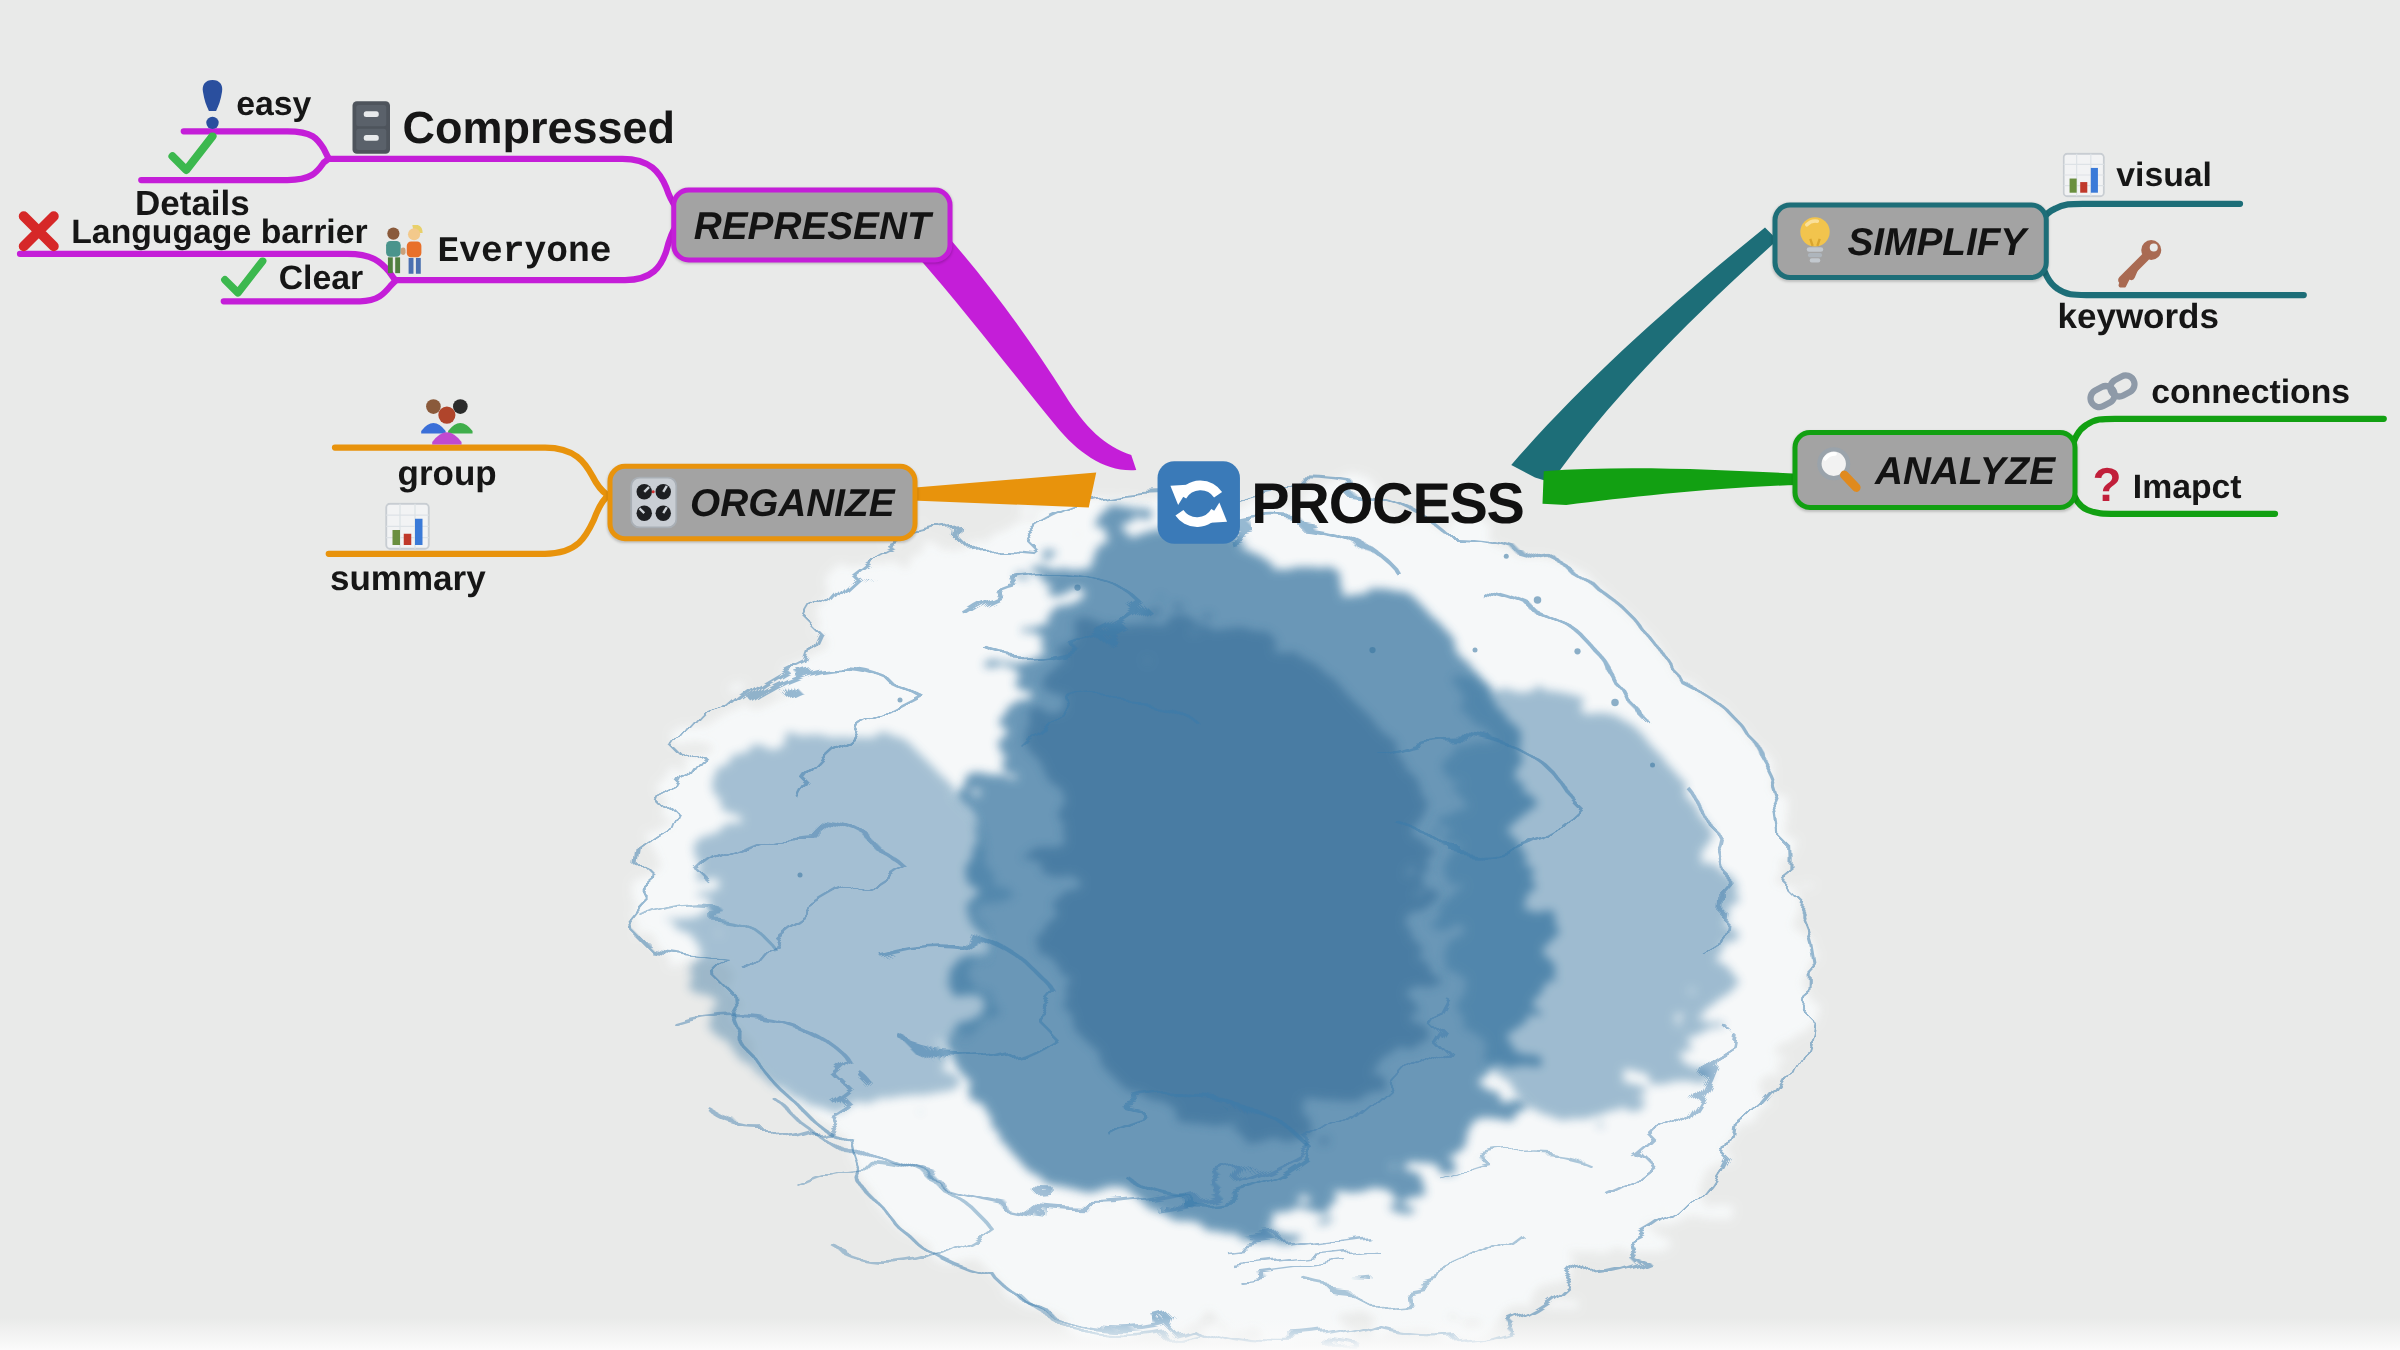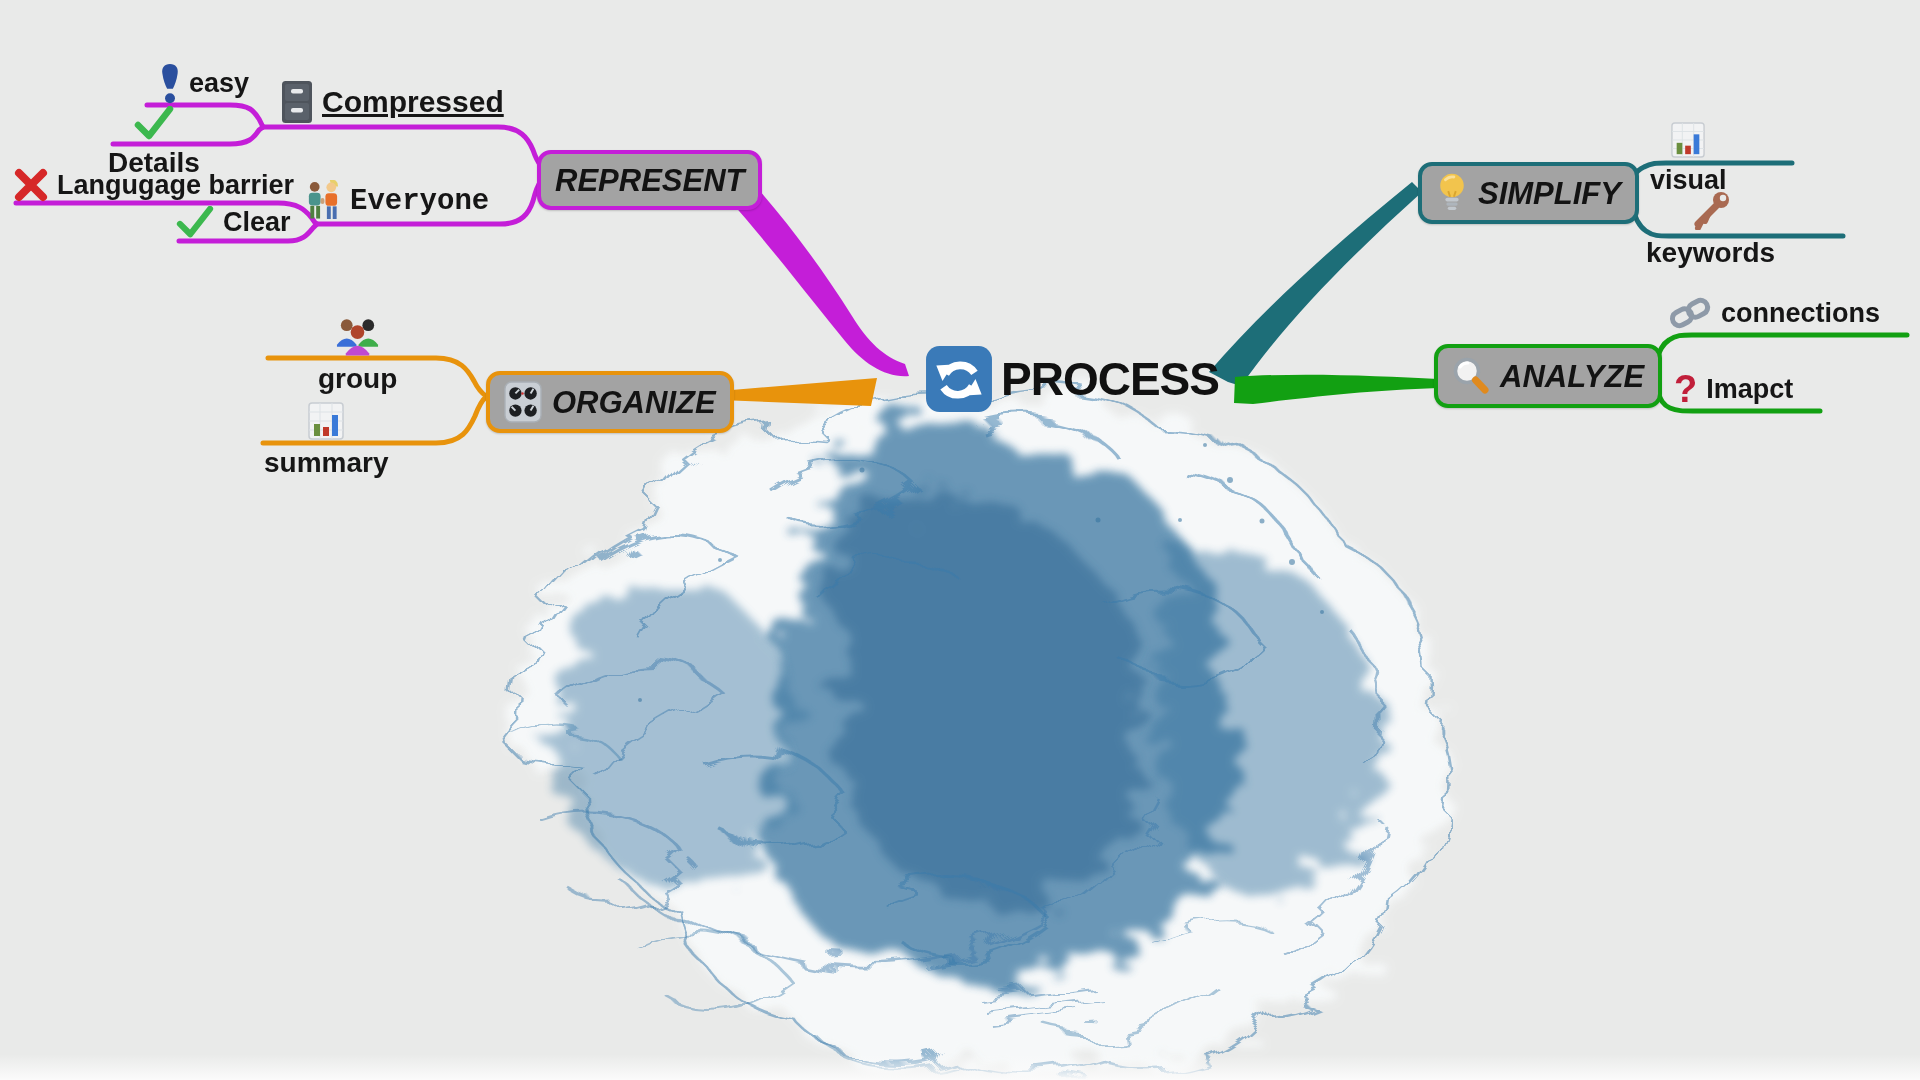--- a/index.html
+++ b/index.html
@@ -19,25 +19,25 @@
     position:absolute;display:flex;align-items:center;gap:10px;
     background:#a3a3a3;border-radius:14px;padding:3px 14px;
     font-style:italic;font-weight:bold;color:#131313;white-space:nowrap;
     box-shadow:0 1px 2px rgba(0,0,0,.18);line-height:1;
   }
   .node-represent{left:537px;top:150px;height:46px;border:4px solid #c41ed8;font-size:31px;}
   .node-organize {left:486px;top:371px;height:48px;border:4px solid #e8930c;font-size:31px;}
   .node-simplify {left:1418px;top:162px;height:48px;border:4px solid #1d6e78;font-size:31px;}
   .node-analyze  {left:1434px;top:344px;height:50px;border:4px solid #12a012;font-size:31px;}
   .center-topic{
-    position:absolute;left:925px;top:345px;display:flex;align-items:center;gap:8px;
+    position:absolute;left:925px;top:368px;display:flex;align-items:center;gap:8px;
   }
   .center-topic .ct-label{font-weight:bold;font-size:46px;letter-spacing:-1px;color:#111;}
   .qmark{font-weight:bold;font-size:38px;color:#c11f3a;font-style:normal;}
-  .f27{font-size:27px;} .f28{font-size:28px;flex-direction:column;} .f29{font-size:29px;} .f30{font-size:30px;text-decoration:underline;}
+  .f27{font-size:27px;} .f28{font-size:28px;flex-direction:column;} .f29{font-size:29px;} .f30{font-size:36px;}
   .bottom-fade{
     position:absolute;left:0;right:0;bottom:0;height:26px;
     background:linear-gradient(rgba(233,234,233,0),#fbfbfb);
   }
 </style>
 </head>
 <body>
 
 <div class="stage">
 
@@ -247,21 +247,21 @@
     <svg width="36" height="38" viewBox="0 0 36 38">
       <rect x="1" y="1" width="34" height="36" rx="3" fill="#f2f3f4" stroke="#c8cdd2" stroke-width="1.5"></rect>
       <path d="M1,10 H35 M1,19 H35 M1,28 H35 M12,1 V37 M24,1 V37" stroke="#dde2e6" stroke-width="1"></path>
       <rect x="6" y="22" width="6" height="12" fill="#6a8f3f"></rect>
       <rect x="15" y="25" width="6" height="9" fill="#c0392b"></rect>
       <rect x="24" y="13" width="6" height="21" fill="#3a7ad8"></rect>
     </svg>
     <span>summary</span>
   </div>
 
-  <div class="leaf f27" style="left:1650px;top:122px;flex-direction:column;">
+  <div class="leaf f27" style="left:1650px;top:122px;">
     <svg width="34" height="36" viewBox="0 0 36 38">
       <rect x="1" y="1" width="34" height="36" rx="3" fill="#f2f3f4" stroke="#c8cdd2" stroke-width="1.5"></rect>
       <path d="M1,10 H35 M1,19 H35 M1,28 H35 M12,1 V37 M24,1 V37" stroke="#dde2e6" stroke-width="1"></path>
       <rect x="6" y="22" width="6" height="12" fill="#6a8f3f"></rect>
       <rect x="15" y="25" width="6" height="9" fill="#c0392b"></rect>
       <rect x="24" y="13" width="6" height="21" fill="#3a7ad8"></rect>
     </svg>
     <span>visual</span>
   </div>
 

